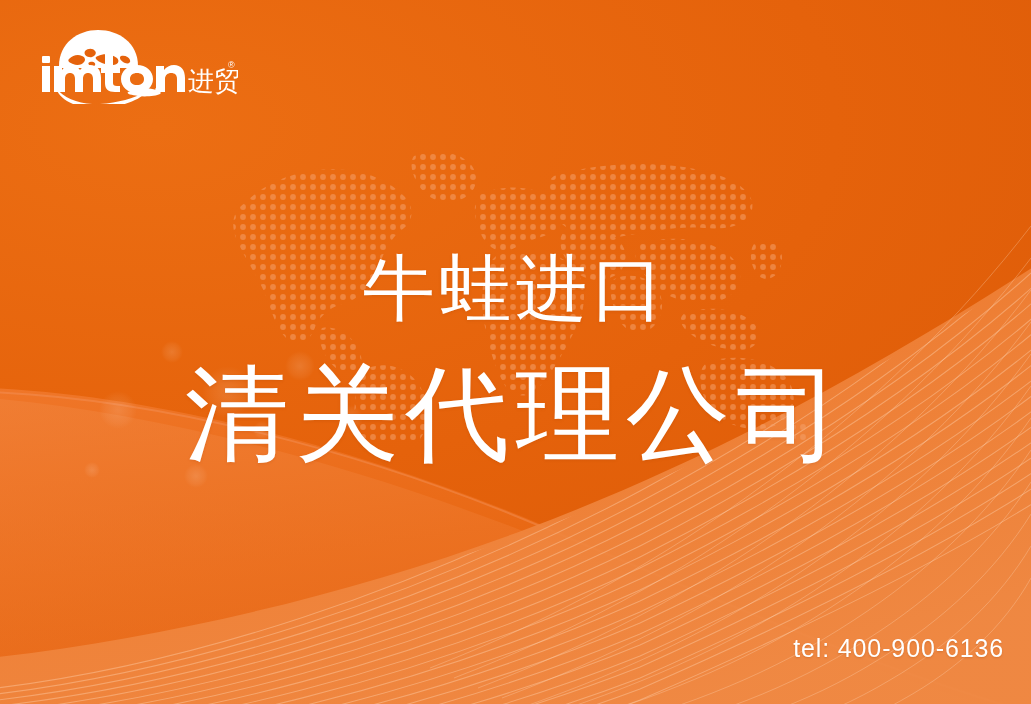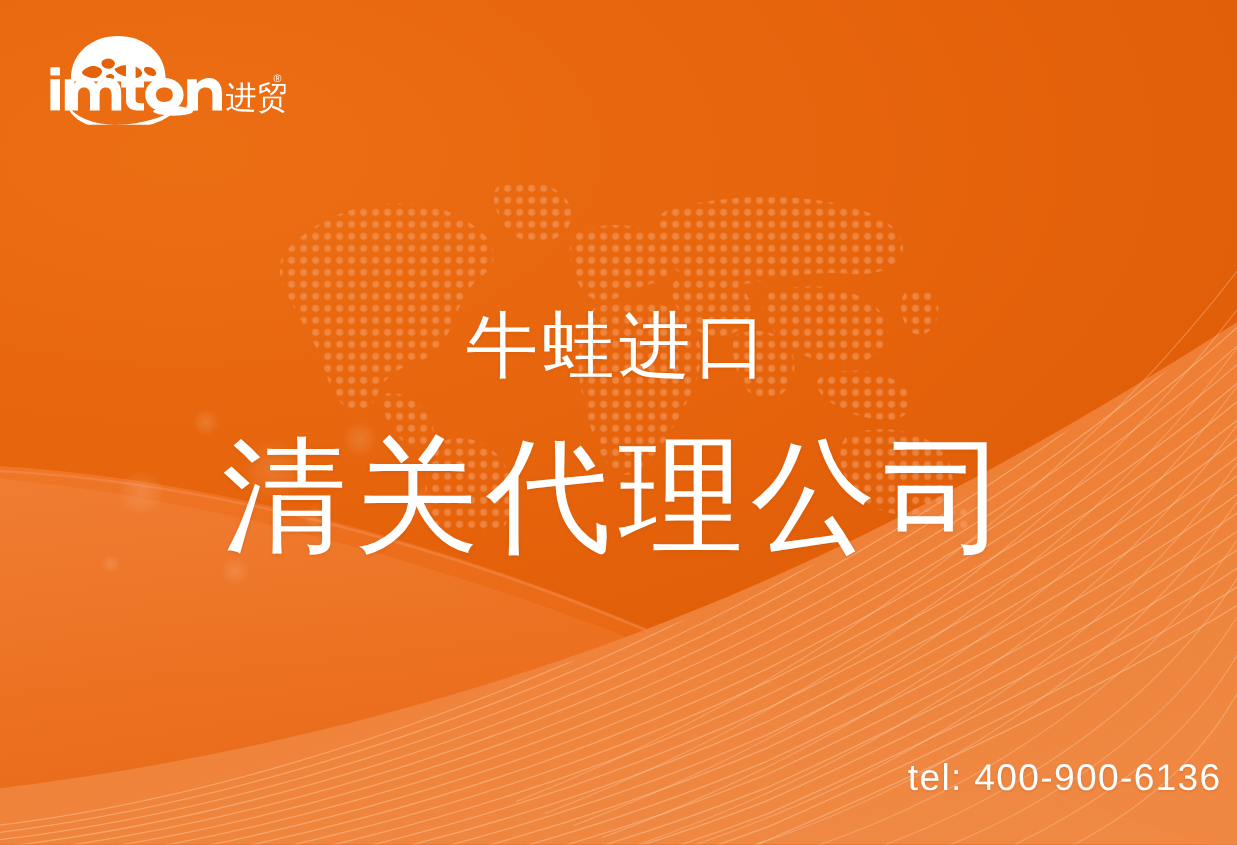--- a/index.html
+++ b/index.html
@@ -67,37 +67,37 @@
   }
   .headline .line {
     display: block;
     color: #ffffff;
     font-weight: 400;
     letter-spacing: 0.06em;
     text-shadow: 0 1px 3px rgba(150,60,0,0.18);
     white-space: nowrap;
   }
   .headline .line1 {
-    font-size: 60px;
+    font-size: 72px;
     line-height: 104px;
     text-align: center;
   }
   .headline .line2 {
     font-size: 104px;
     line-height: 112px;
     margin-top: 18px;
   }
 
   
   .tel {
     position: absolute;
-    right: 13px;
+    right: 27px;
     top: 633px;
     color: #ffffff;
-    font-size: 31px;
+    font-size: 25px;
     line-height: 30px;
     letter-spacing: 0.035em;
     white-space: nowrap;
     text-shadow: 0 1px 2px rgba(140,55,0,0.25);
   }
 </style>
 </head>
 <body>
 
 <div class="banner">

